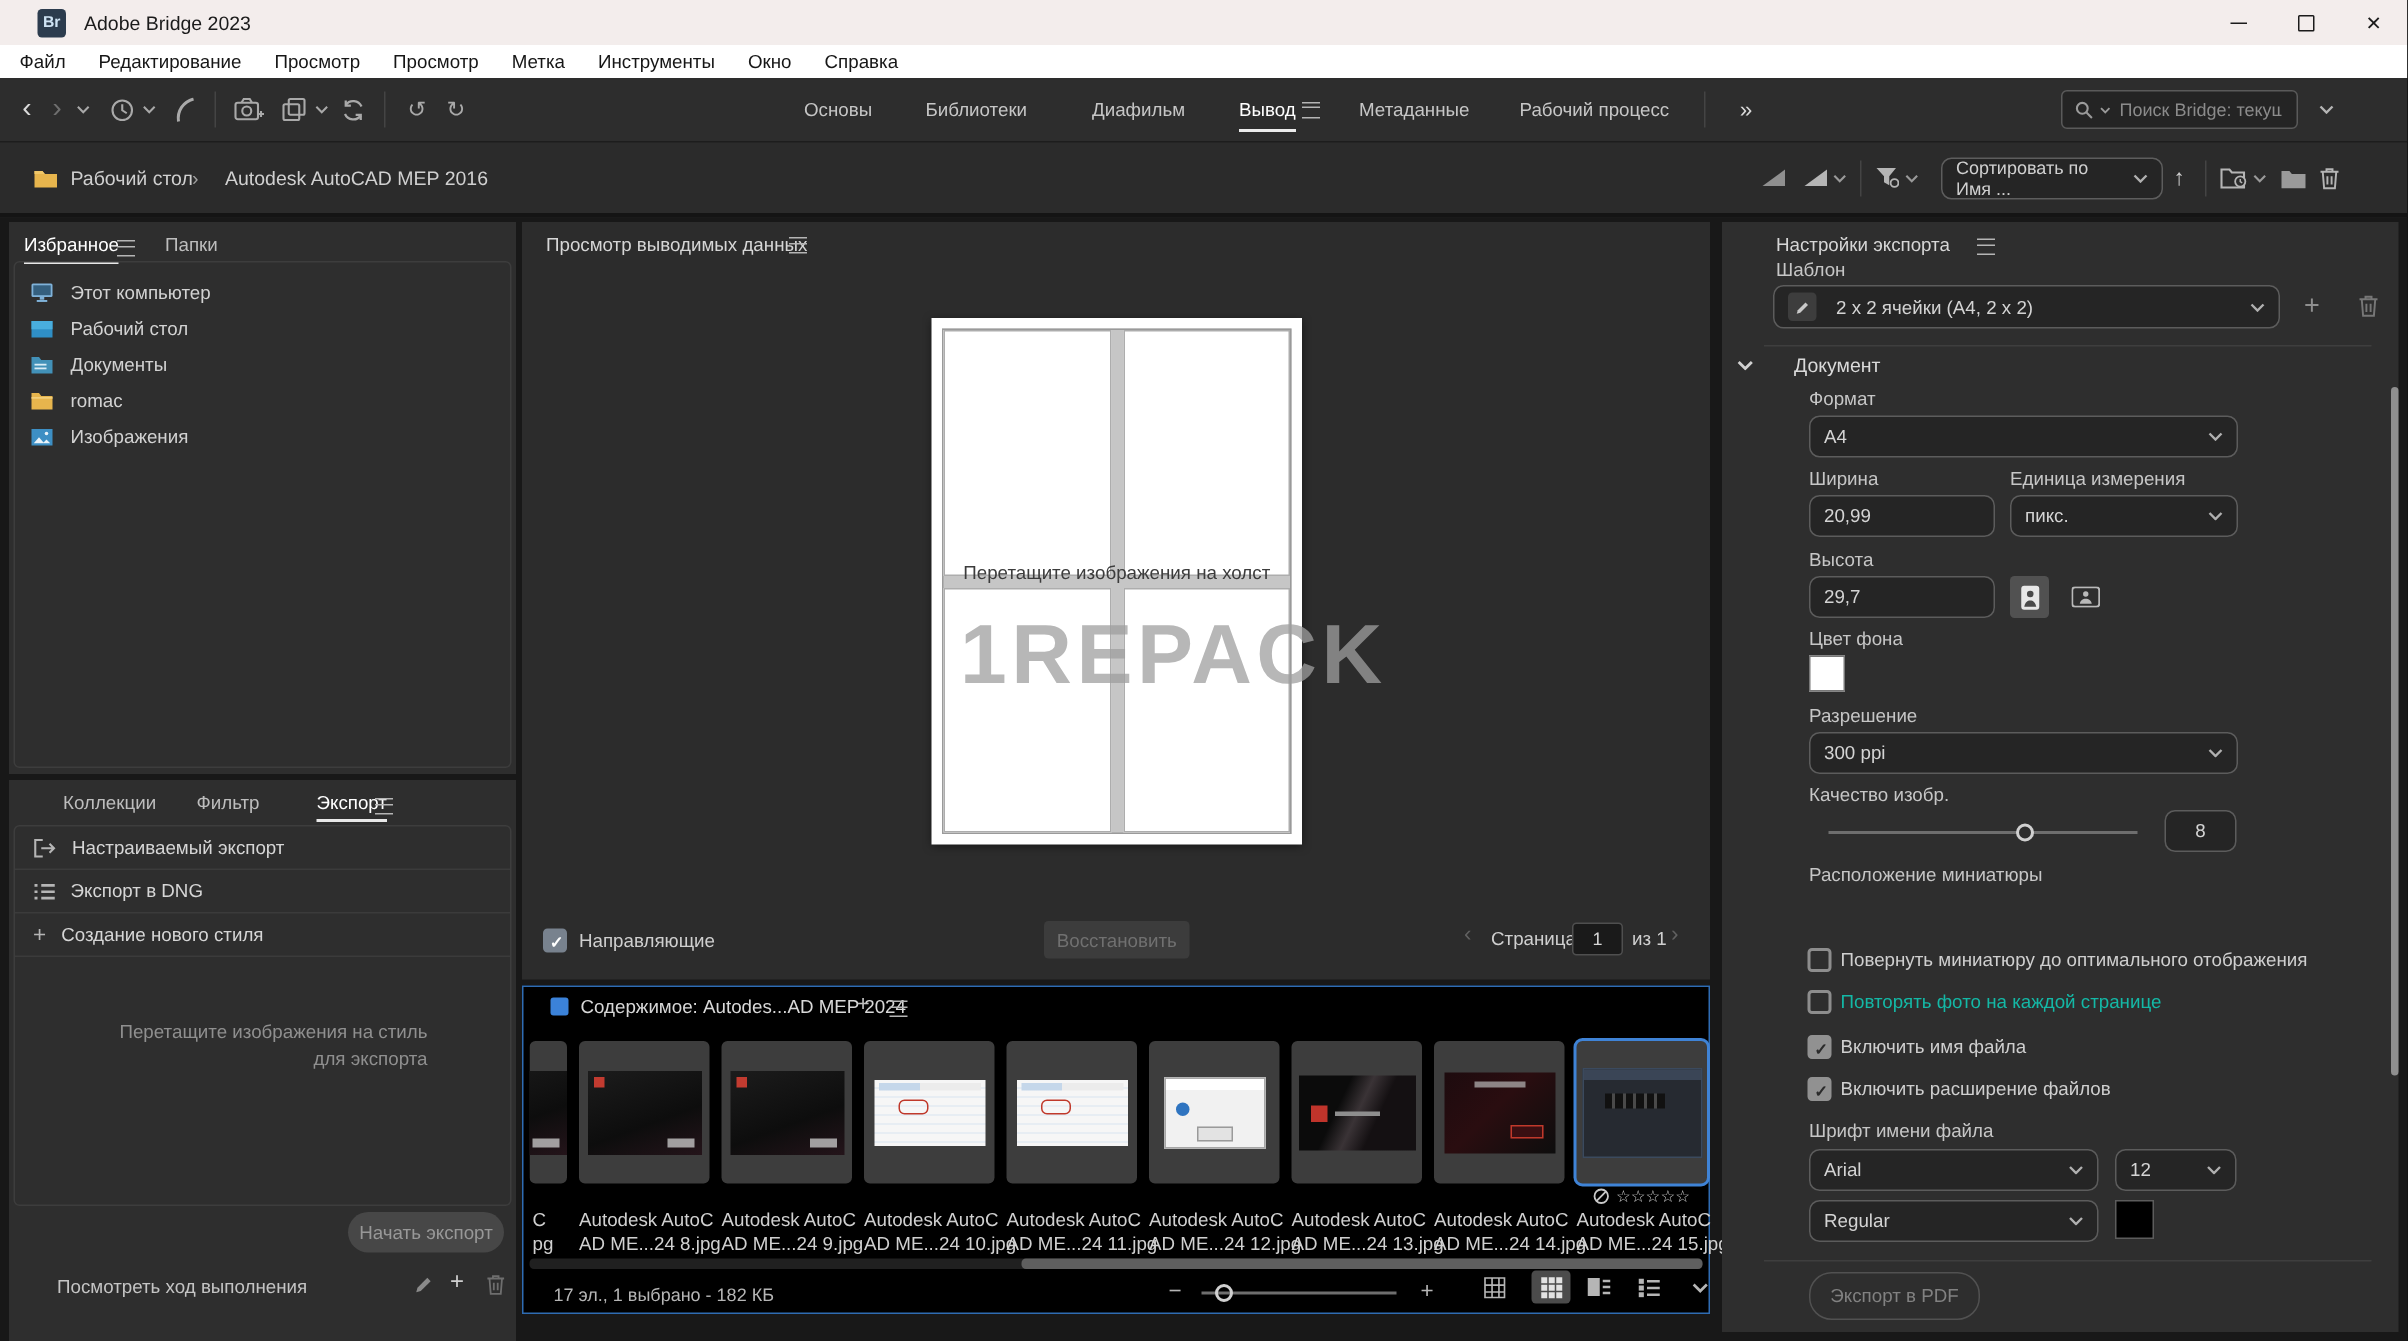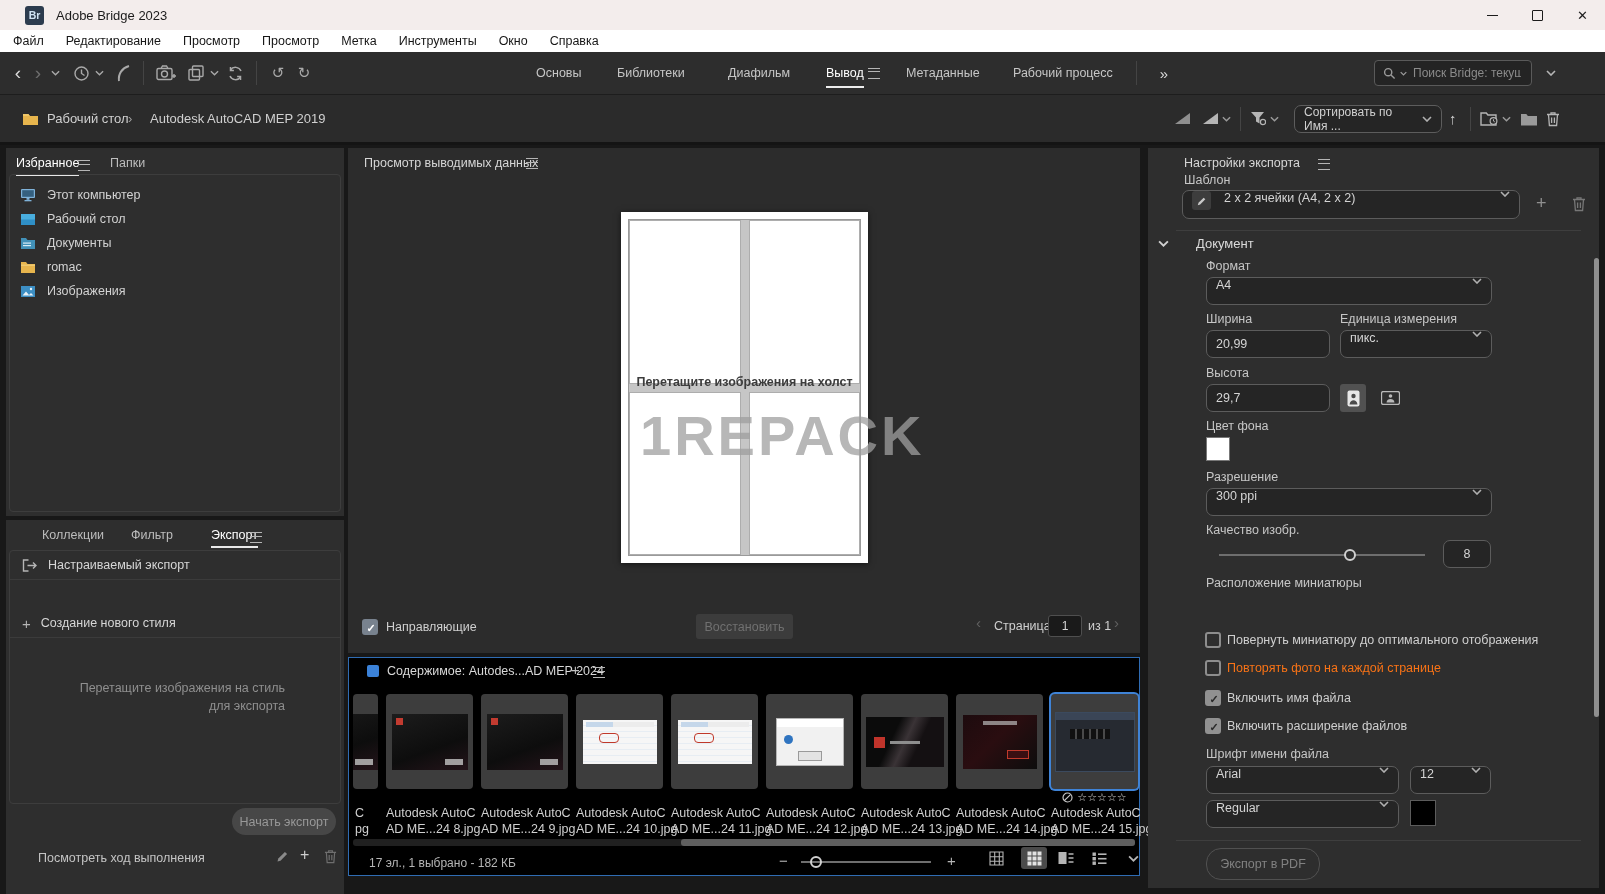--- a/index.html
+++ b/index.html
@@ -88,21 +88,21 @@
   .k-bridge .timg{width:78px;height:58px;background:#262a31;border:1px solid #3b4a5e;}
   .k-bridge .timg::before{content:"";position:absolute;left:0;top:0;width:100%;height:7px;background:#3a4556;}
   .k-bridge .timg::after{content:"";position:absolute;left:14px;top:16px;width:40px;height:10px;background:repeating-linear-gradient(90deg,#111111 0 5px,#4a4a4a 5px 7px);}
   .hscroll{position:absolute;height:7px;background:#202020;border-radius:3px;}
   .hthumb{position:absolute;height:7px;background:#5f5f5f;border-radius:3px;}
   .status-text{position:absolute;font-size:12px;color:#b5b5b5;}
   .view-btn{position:absolute;top:189px;width:26px;height:22px;display:flex;align-items:center;justify-content:center;color:#b5b5b5;border-radius:3px;}
   .view-btn.active{background:#4b4b4b;color:#e2e2e2;}
   
   .flbl{position:absolute;font-size:12.5px;color:#c6c6c6;}
-  .dd{position:absolute;background:#252525;border:1px solid #5c5c5c;border-radius:7px;display:flex;align-items:flex-start;padding:0 9px;box-sizing:border-box;color:#d4d4d4;font-size:12.5px;gap:7px;}
+  .dd{position:absolute;background:#252525;border:1px solid #5c5c5c;border-radius:7px;display:flex;align-items:center;padding:0 9px;box-sizing:border-box;color:#d4d4d4;font-size:12.5px;gap:7px;}
   .dd .spacer{margin-left:auto;}
   .inp{position:absolute;background:#252525;border:1px solid #5c5c5c;border-radius:7px;color:#d4d4d4;font-size:12.5px;padding:0 9px;box-sizing:border-box;display:flex;align-items:center;}
   .divider{position:absolute;height:1px;background:#3e3e3e;}
   .swatch{position:absolute;box-sizing:border-box;border:1px solid #777777;}
   .orient-btn{position:absolute;display:flex;align-items:center;justify-content:center;border-radius:3px;}
   .orient-btn.active{background:#515151;}
   .slider-track{position:absolute;height:2px;background:#6e6e6e;}
   .slider-thumb{position:absolute;width:12px;height:12px;border-radius:50%;border:2px solid #d0d0d0;background:#2d2d2d;box-sizing:border-box;}
   .btn-outline{position:absolute;border:1px solid #515151;border-radius:15px;color:#818181;font-size:12.5px;display:flex;align-items:center;justify-content:center;background:transparent;}
   .vscroll{position:absolute;width:5px;background:#8f8f8f;border-radius:3px;}
@@ -249,21 +249,21 @@
 
   <div class="pathbar">
     <div class="pbi" style="left:22px;">
         <svg width="17" height="14" viewBox="0 0 17 14">
           <path d="M1 2h5.3l1.6 2H16v9H1z" fill="#e7b54d"></path>
           <path d="M1 2h5.3l1.6 2H1z" fill="#f0c768"></path>
         </svg>
       </div>
     <div class="pbi" style="left:47px;color:#d0d0d0;">Рабочий стол</div>
     <div class="pbi" style="left:128px;">›</div>
-    <div class="pbi" style="left:150px;color:#d0d0d0;">Autodesk AutoCAD MEP 2019</div>
+    <div class="pbi" style="left:150px;color:#d0d0d0;">Autodesk AutoCAD MEP 2016</div>
 
     <div class="pbi" style="left:1174px;">
         <svg width="17" height="13" viewBox="0 0 17 13">
           <path d="M1 12L16 12 16 1z" fill="#8f8f8f"></path>
         </svg>
       </div>
     <div class="pbi" style="left:1202px;">
         <svg width="17" height="13" viewBox="0 0 17 13">
           <path d="M1 12L16 12 16 1z" fill="#b5b5b5"></path>
         </svg>
@@ -388,20 +388,28 @@
     <div class="cbox" style="left:3px;right:3px;top:30px;height:252px;">
       <div class="exp-row" style="top:0;">
         <span>
             <svg width="16" height="15" viewBox="0 0 16 15">
               <path d="M6.5 2H1.5v11h5" stroke="#b5b5b5" fill="none" stroke-width="1.4"></path>
               <path d="M5.5 7.5h8M11 4.5l3 3-3 3" stroke="#b5b5b5" fill="none" stroke-width="1.4"></path>
             </svg>
           </span>
         <span>Настраиваемый экспорт</span>
       </div>
+      <div class="exp-row" style="top:29px;">
+        <span>
+            <svg width="15" height="13" viewBox="0 0 15 13">
+              <path d="M1 2.2h2M1 6.5h2M1 10.8h2M5.5 2.2h9M5.5 6.5h9M5.5 10.8h9" stroke="#b5b5b5" stroke-width="1.8"></path>
+            </svg>
+          </span>
+        <span>Экспорт в DNG</span>
+      </div>
       <div class="exp-row" style="top:58px;">
         <span style="font-size:15px;color:#b5b5b5;">+</span>
         <span>Создание нового стиля</span>
       </div>
       <div class="drop-hint" style="top:128px;">Перетащите изображения на стиль для экспорта</div>
     </div>
     <div class="btn-start" style="left:226px;top:288px;width:104px;height:27px;">Начать экспорт</div>
     <div class="link-dim" style="left:32px;top:331px;">Посмотреть ход выполнения</div>
     <div class="abs" style="left:270px;top:330px;">
         <svg width="13" height="13" viewBox="0 0 13 13">
@@ -423,21 +431,21 @@
       </div>
 
     <div class="pv-page" style="left:273px;top:64px;width:247px;height:351px;">
       <div class="pv-grid">
         <div></div>
         <div></div>
         <div></div>
         <div></div>
       </div>
     </div>
-    <div class="pv-hint" style="left:273px;top:227px;width:247px;font-weight:bold;">Перетащите изображения на холст</div>
+    <div class="pv-hint" style="left:273px;top:227px;width:247px;">Перетащите изображения на холст</div>
     <div class="watermark" style="left:292px;top:255px;">1REPACK</div>
 
     <div class="cb on blue" style="left:14px;top:471px;"></div>
     <div class="abs" style="left:38px;top:472px;font-size:12.5px;color:#cfcfcf;">Направляющие</div>
     <div class="btn-flat" style="left:348px;top:466px;width:97px;height:25px;">Восстановить</div>
     <div class="abs" style="left:628px;top:466px;font-size:15px;color:#616161;">‹</div>
     <div class="abs" style="left:646px;top:471px;font-size:12.5px;color:#cfcfcf;">Страница</div>
     <input class="page-input" style="left: 700px; top: 467px;" value="1">
     <div class="abs" style="left:740px;top:471px;font-size:12.5px;color:#cfcfcf;">из 1</div>
     <div class="abs" style="left:766px;top:466px;font-size:15px;color:#616161;">›</div>
@@ -681,21 +689,21 @@
     <div class="slider-thumb" style="left:196px;top:401px;"></div>
     <div class="inp" style="left:295px;top:392px;width:48px;height:28px;justify-content:center;">
         <span>8</span>
       </div>
 
     <div class="flbl" style="left:58px;top:428px;">Расположение миниатюры</div>
 
     <div class="cb" style="left:57px;top:484px;"></div>
     <div class="flbl" style="left:79px;top:485px;color:#cfcfcf;">Повернуть миниатюру до оптимального отображения</div>
     <div class="cb" style="left:57px;top:512px;"></div>
-    <div class="flbl" style="left:79px;top:513px;color:#f97316;">Повторять фото на каждой странице</div>
+    <div class="flbl" style="left:79px;top:513px;color:#14b8a6;">Повторять фото на каждой странице</div>
     <div class="cb on" style="left:57px;top:542px;"></div>
     <div class="flbl" style="left:79px;top:543px;color:#cfcfcf;">Включить имя файла</div>
     <div class="cb on" style="left:57px;top:570px;"></div>
     <div class="flbl" style="left:79px;top:571px;color:#cfcfcf;">Включить расширение файлов</div>
 
     <div class="flbl" style="left:58px;top:599px;">Шрифт имени файла</div>
     <div class="dd" style="left:58px;top:618px;width:193px;height:28px;">
       <span>Arial</span>
       <span class="spacer chev-dn">
           <svg width="10" height="6" viewBox="0 0 10 6">

